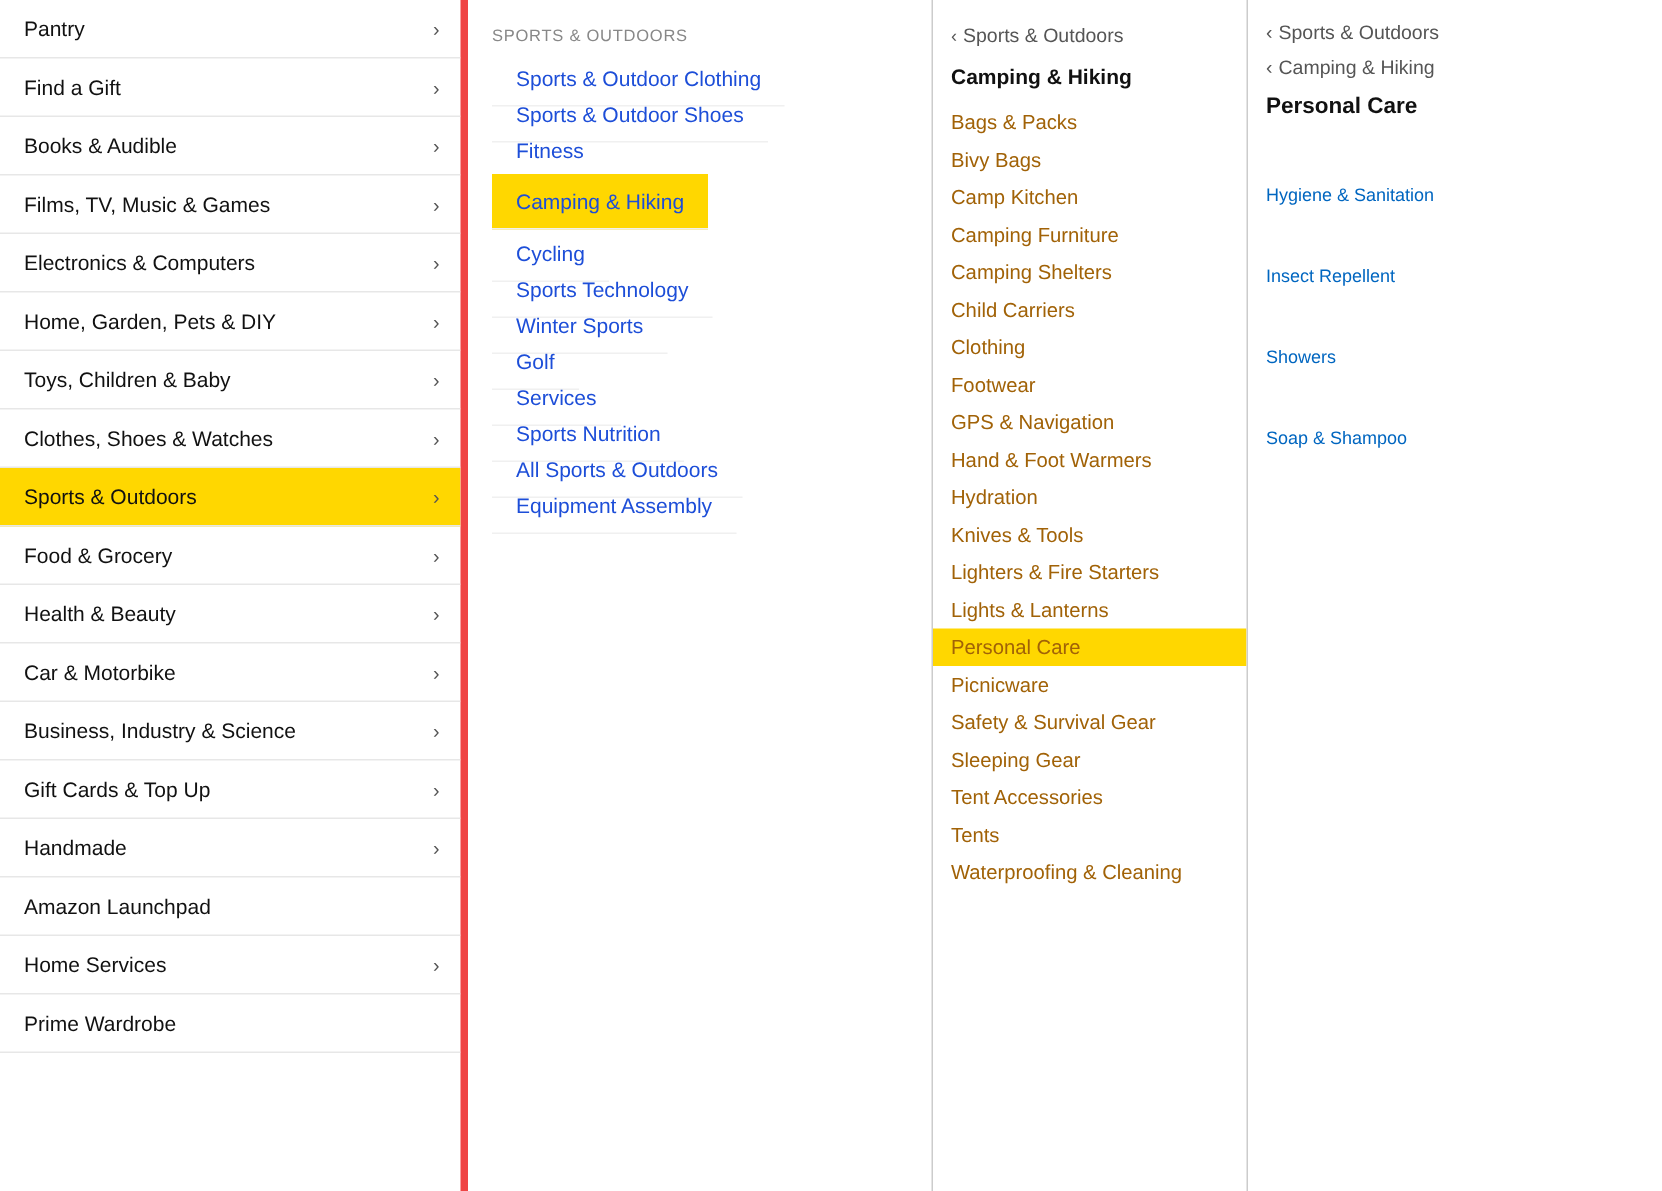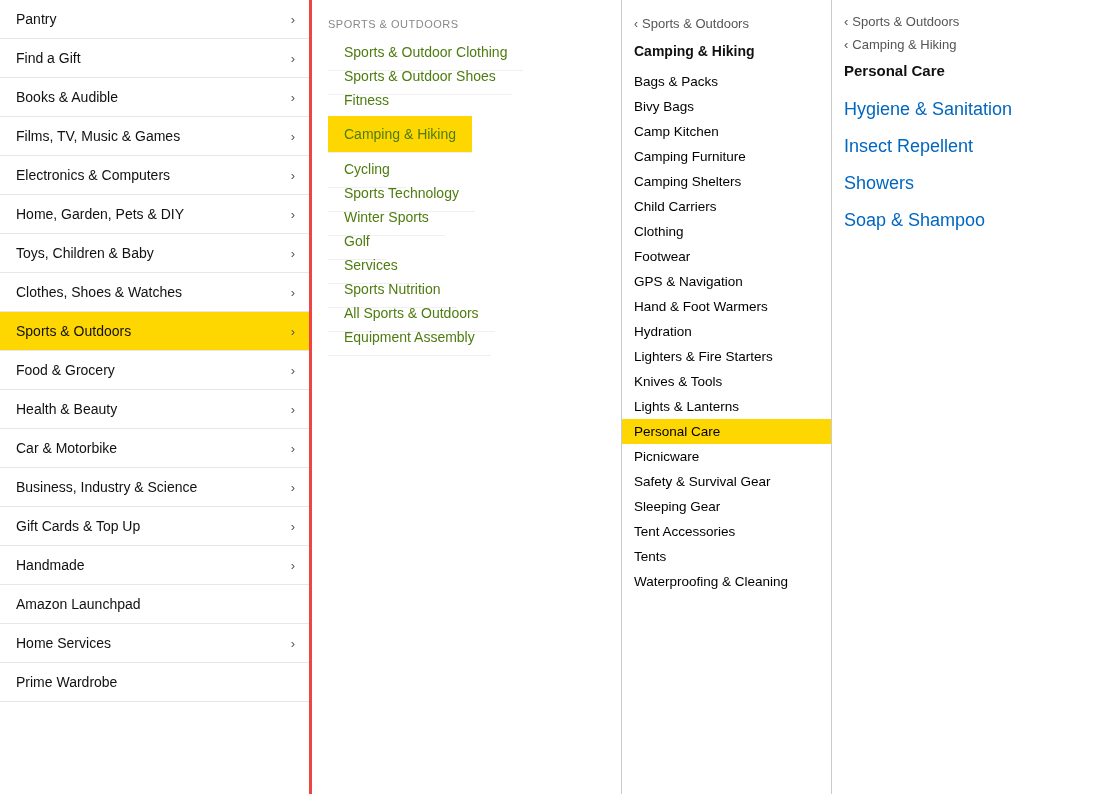--- a/index.html
+++ b/index.html
@@ -10,21 +10,21 @@
       background: #fff;
       display: flex;
       height: 794px;
       overflow: hidden;
     }
 
     
     .col1 {
       width: 312px;
       min-width: 312px;
-      border-right: 3px solid #ef4444;
+      border-right: 5px solid #ef4444;
       overflow-y: auto;
       height: 100%;
       position: relative;
     }
 
     .nav-item {
       display: flex;
       align-items: center;
       justify-content: space-between;
       padding: 11px 14px 11px 16px;
@@ -58,21 +58,21 @@
       font-size: 11px;
       color: #888;
       padding: 18px 16px 10px 16px;
       letter-spacing: 0.5px;
       text-transform: uppercase;
     }
 
     .col2-item {
       padding: 10px 16px;
       cursor: pointer;
-      color: #4d7c0f;
+      color: #1d4ed8;
       border-bottom: 1px solid #f0f0f0;
     }
 
     .col2-item.highlighted {
       background: #ffd700;
       display: inline-block;
     }
 
     .col2-item-wrap {
       padding: 4px 16px;
@@ -104,21 +104,21 @@
 
     .col3-title {
       font-weight: bold;
       padding: 6px 12px 10px 12px;
       font-size: 14px;
     }
 
     .col3-item {
       padding: 5px 12px;
       cursor: pointer;
-      color: #000000;
+      color: #a16207;
       font-size: 13.5px;
     }
 
     .col3-item.highlighted {
       background: #ffd700;
     }
 
     
     .col4 {
       width: 220px;
@@ -141,21 +141,22 @@
     .col4-title {
       font-weight: bold;
       padding: 6px 12px 12px 12px;
       font-size: 15px;
     }
 
     .col4-item {
       padding: 8px 12px;
       cursor: pointer;
       color: #0066c0;
-      font-size: 18px;
+      font-size: 12px;
+      margin-top: 24px;
     }
 
     
     ::-webkit-scrollbar {
       width: 6px;
     }
     ::-webkit-scrollbar-thumb {
       background: #aaa;
       border-radius: 3px;
     }
@@ -265,22 +266,22 @@
     <div class="col3-item">Bivy Bags</div>
     <div class="col3-item">Camp Kitchen</div>
     <div class="col3-item">Camping Furniture</div>
     <div class="col3-item">Camping Shelters</div>
     <div class="col3-item">Child Carriers</div>
     <div class="col3-item">Clothing</div>
     <div class="col3-item">Footwear</div>
     <div class="col3-item">GPS &amp; Navigation</div>
     <div class="col3-item">Hand &amp; Foot Warmers</div>
     <div class="col3-item">Hydration</div>
+    <div class="col3-item">Knives &amp; Tools</div>
     <div class="col3-item">Lighters &amp; Fire Starters</div>
-    <div class="col3-item">Knives &amp; Tools</div>
     <div class="col3-item">Lights &amp; Lanterns</div>
     <div class="col3-item highlighted">Personal Care</div>
     <div class="col3-item">Picnicware</div>
     <div class="col3-item">Safety &amp; Survival Gear</div>
     <div class="col3-item">Sleeping Gear</div>
     <div class="col3-item">Tent Accessories</div>
     <div class="col3-item">Tents</div>
     <div class="col3-item">Waterproofing &amp; Cleaning</div>
   </div>
 

